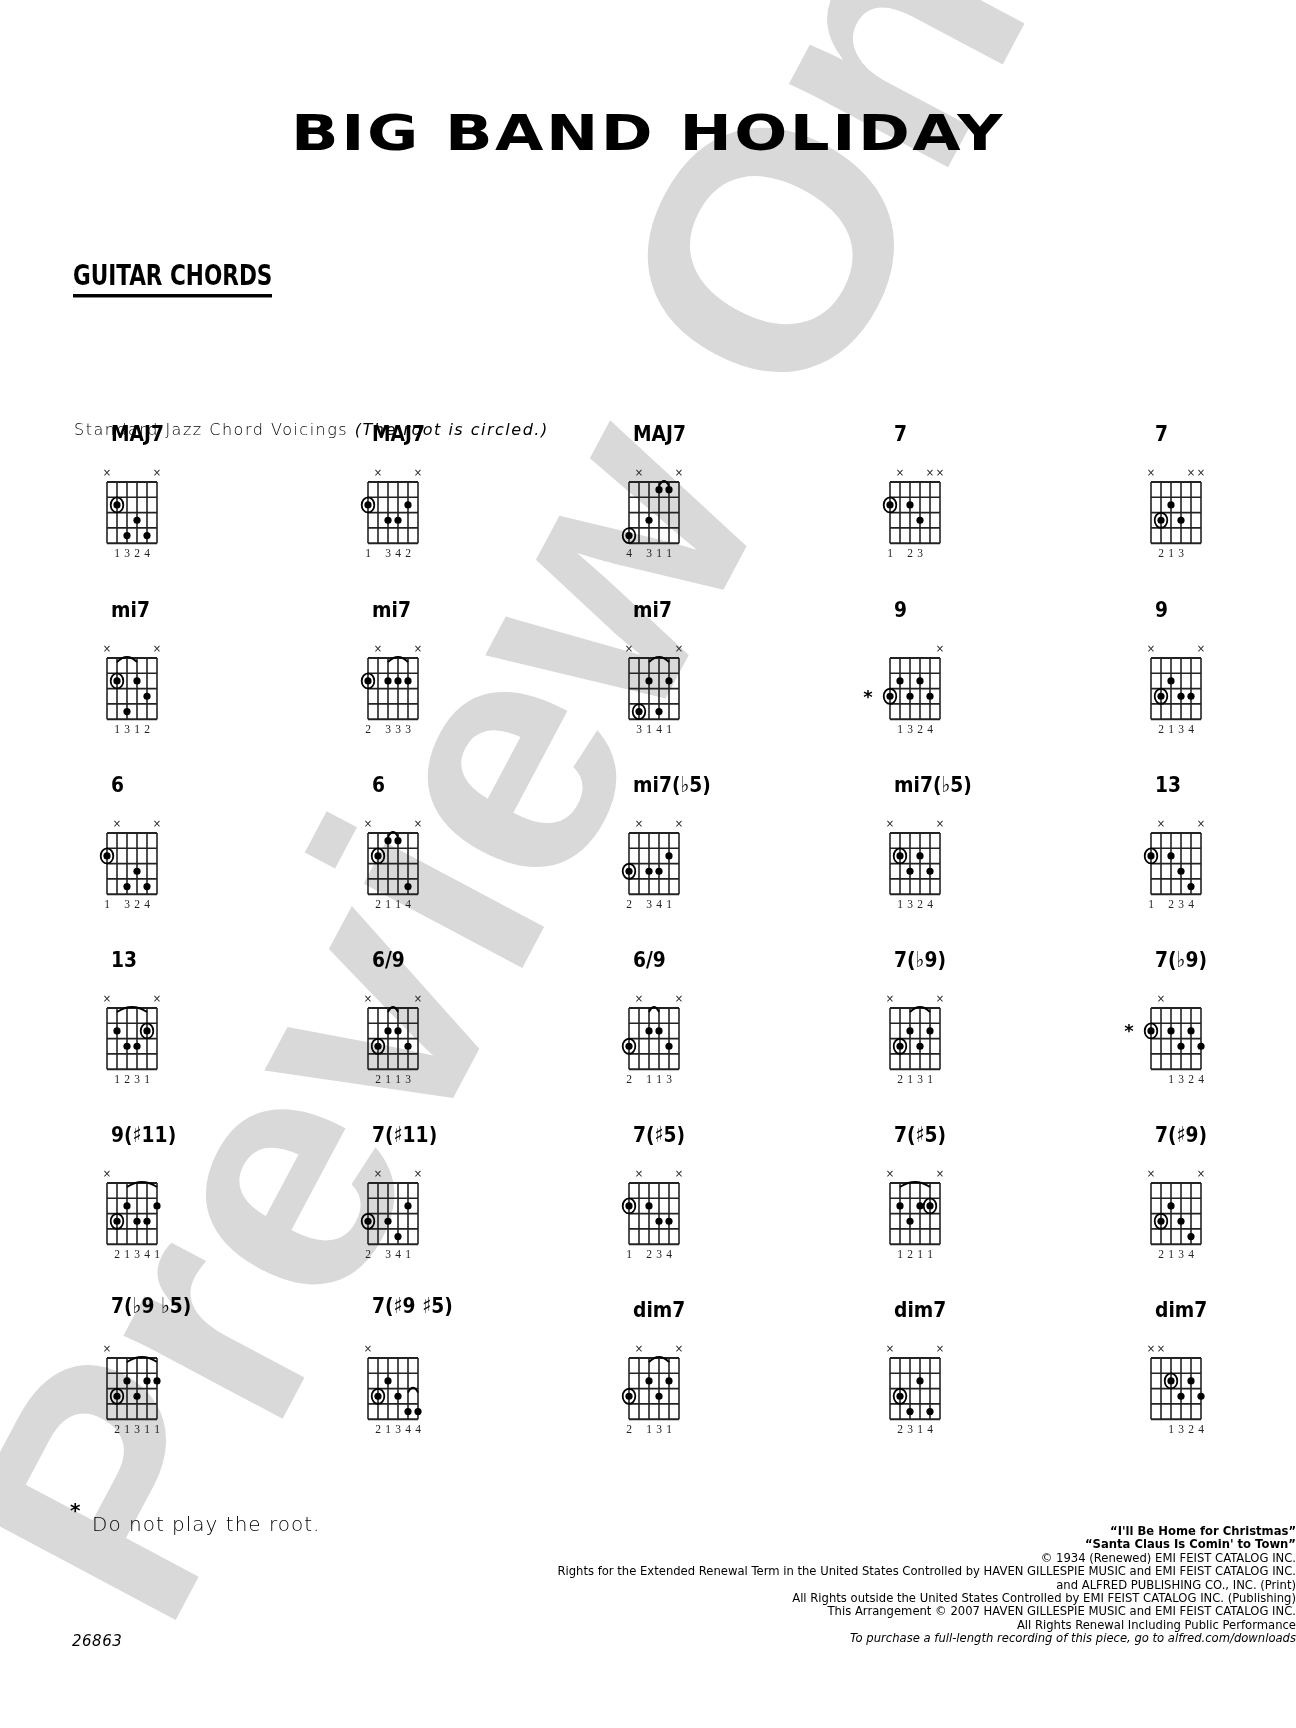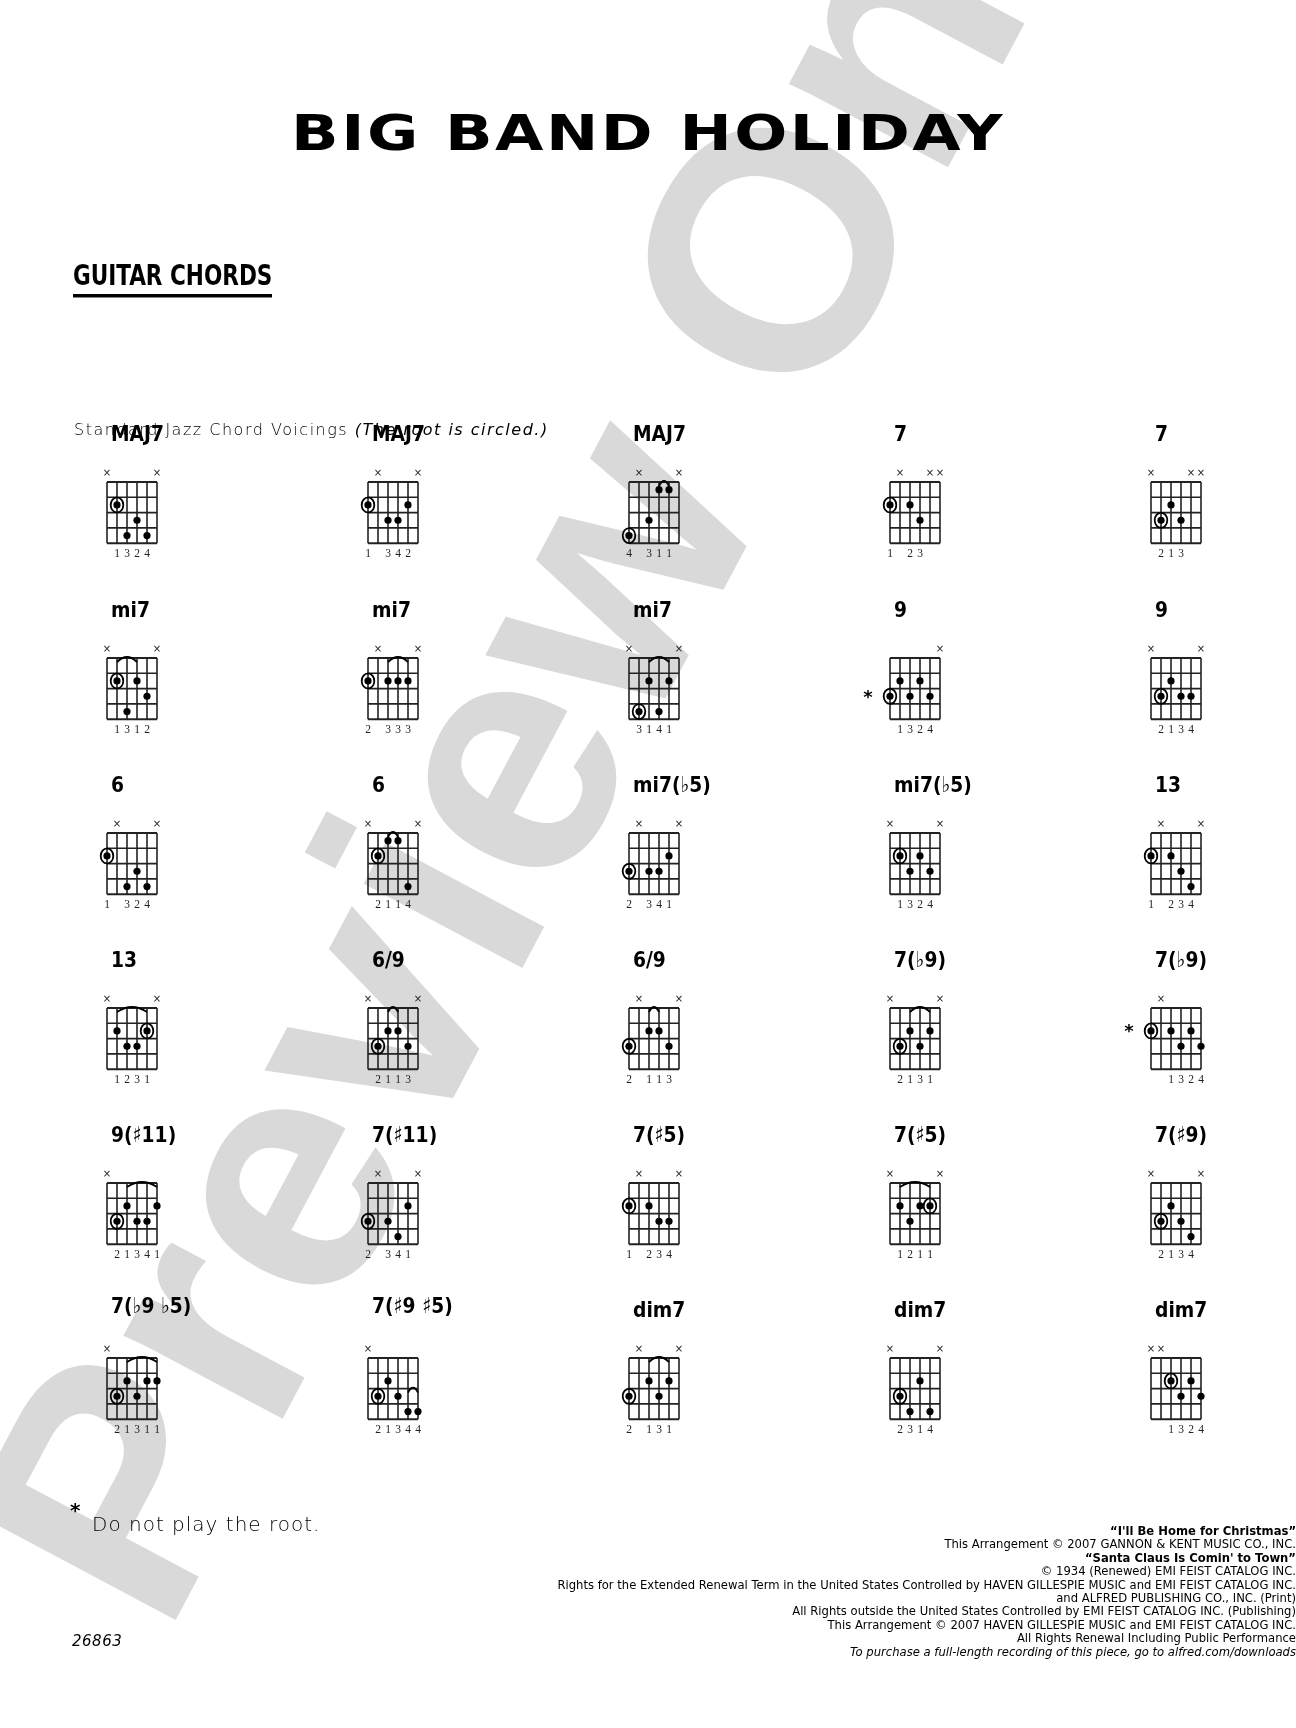--- a/index.html
+++ b/index.html
@@ -865,21 +865,20 @@
           <text x="80" y="150.2" font-size="11.5" text-anchor="middle" font-family="Liberation Serif, serif" fill="#222">4</text>
         </svg>
       </div>
     </div>
 
   <div class="footnote-star">*</div>
   <div class="footnote">Do not play the root.</div>
 
   <div class="copyright" id="copyright">
       <div class="b">“I'll Be Home for Christmas”</div>
-      <div class="">This Arrangement © 2007 GANNON &amp; KENT MUSIC CO., INC.</div>
       <div class="b">“Santa Claus Is Comin' to Town”</div>
       <div class="">© 1934 (Renewed) EMI FEIST CATALOG INC.</div>
       <div class="">Rights for the Extended Renewal Term in the United States Controlled by HAVEN GILLESPIE MUSIC and EMI FEIST CATALOG INC.</div>
       <div class="">and ALFRED PUBLISHING CO., INC. (Print)</div>
       <div class="">All Rights outside the United States Controlled by EMI FEIST CATALOG INC. (Publishing)</div>
       <div class="">This Arrangement © 2007 HAVEN GILLESPIE MUSIC and EMI FEIST CATALOG INC.</div>
       <div class="">All Rights Renewal Including Public Performance</div>
       <div class="i">To purchase a full-length recording of this piece, go to alfred.com/downloads</div>
     </div>
 

